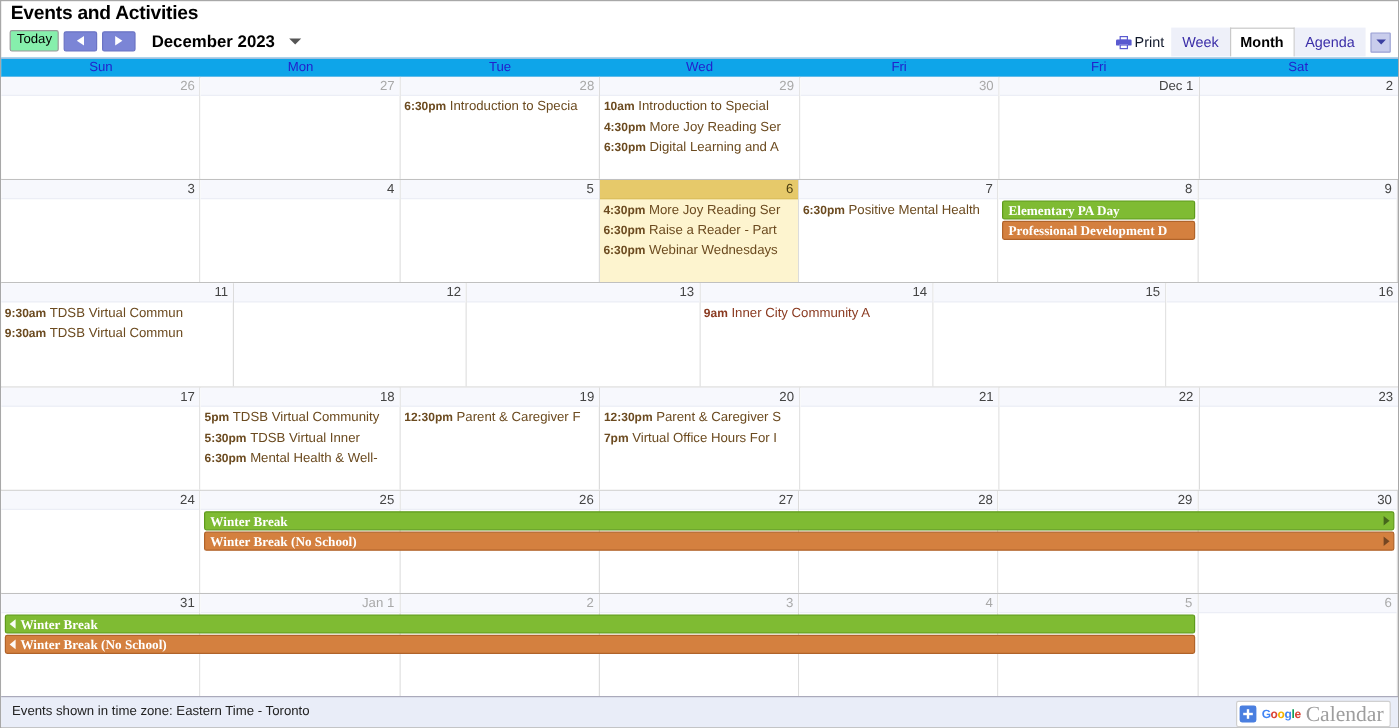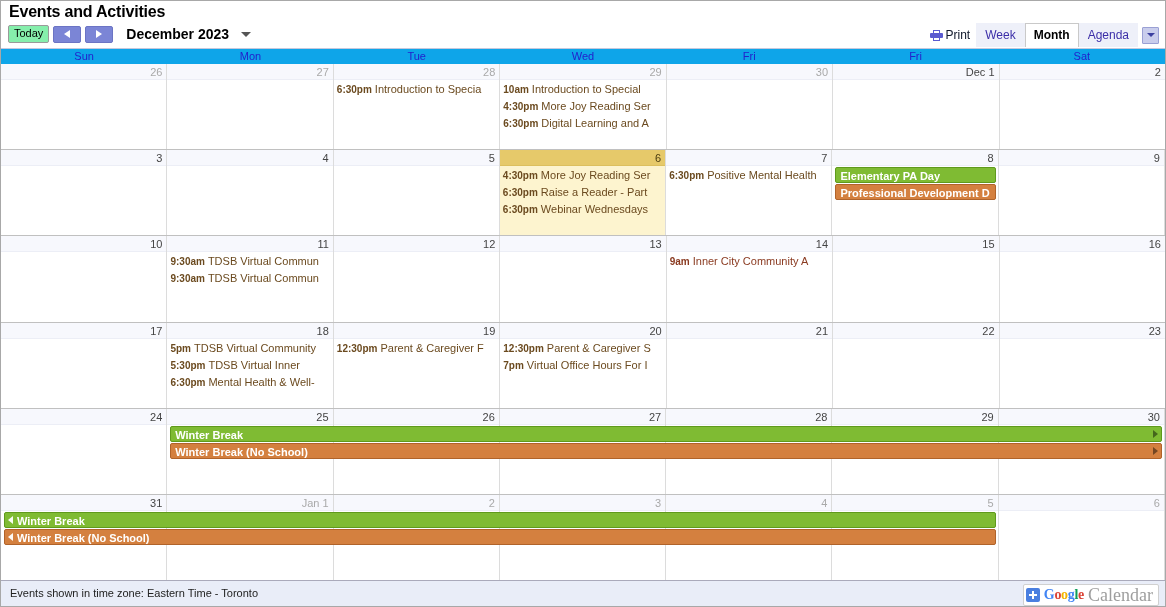--- a/index.html
+++ b/index.html
@@ -121,21 +121,21 @@
   
   .chip{
     position:absolute;height:16px;line-height:16px;
     box-sizing:border-box;border-radius:2px;
     color:#fff;font-size:11px;font-weight:bold;
     padding:0 4px;white-space:nowrap;overflow:hidden;
     z-index:4;
   }
   .chip.green{background:#7fbb33;border:1px solid #5f9a1c;}
   .chip.orange{background:#d4803f;border:1px solid #b0632a;}
-  .chip .lab{position:relative;z-index:2;}
+  .chip .lab{position:relative;z-index:2;font-family:Liberation Serif, serif;}
   .chip.contL{padding-left:12px;}
   .chip.contR{padding-right:12px;}
   .chip .arrR{
     position:absolute;right:3px;top:50%;transform:translateY(-50%);
     width:0;height:0;border-top:4px solid transparent;border-bottom:4px solid transparent;
     border-left:5px solid rgba(0,0,0,.45);
   }
   .chip .arrL{
     position:absolute;left:3px;top:50%;transform:translateY(-50%);
     width:0;height:0;border-top:4px solid transparent;border-bottom:4px solid transparent;
@@ -155,21 +155,21 @@
     display:flex;align-items:center;padding:0 5px 0 2px;gap:4px;
   }
   .plusbox{
     width:14px;height:14px;background:#4a7fe0;border-radius:2px;position:relative;
   }
   .plusbox:before,.plusbox:after{
     content:"";position:absolute;background:#fff;
   }
   .plusbox:before{left:3px;top:6px;width:8px;height:2px;}
   .plusbox:after{left:6px;top:3px;width:2px;height:8px;}
-  .gword{font-size:14px;font-family:Liberation Serif, serif;letter-spacing:-0.3px;}
+  .gword{font-size:10px;font-family:Liberation Sans, sans-serif;letter-spacing:-0.3px;}
   .gword span{font-weight:bold;}
   .g1{color:#4285F4}.g2{color:#DB4437}.g3{color:#F4B400}.g4{color:#4285F4}.g5{color:#0F9D58}.g6{color:#DB4437}
   .calword{font-size:18px;color:#9e9e9e;font-family:"Liberation Serif", serif;}
 </style>
 </head>
 <body>
 
 <div class="app">
 
   <div class="hdr">
@@ -287,24 +287,20 @@
           </div>
           <div class="cell">
             <div class="daynum">9</div>
             <div class="evts"></div>
           </div>
           <div class="chip green" style="left: calc(71.4286% + 3px); width: calc(14.2857% - 6px); top: 17px;"><span class="lab">Elementary PA Day</span></div>
           <div class="chip orange" style="left: calc(71.4286% + 3px); width: calc(14.2857% - 6px); top: 34px;"><span class="lab">Professional Development D</span></div>
         </div>
         <div class="wk">
           <div class="cell">
-            <div class="daynum">10</div>
-            <div class="evts"></div>
-          </div>
-          <div class="cell">
             <div class="daynum">11</div>
             <div class="evts">
               <div class="evt brown"><span class="t">9:30am</span><span>TDSB Virtual Commun</span></div>
               <div class="evt brown"><span class="t">9:30am</span><span>TDSB Virtual Commun</span></div>
             </div>
           </div>
           <div class="cell">
             <div class="daynum">12</div>
             <div class="evts"></div>
           </div>

